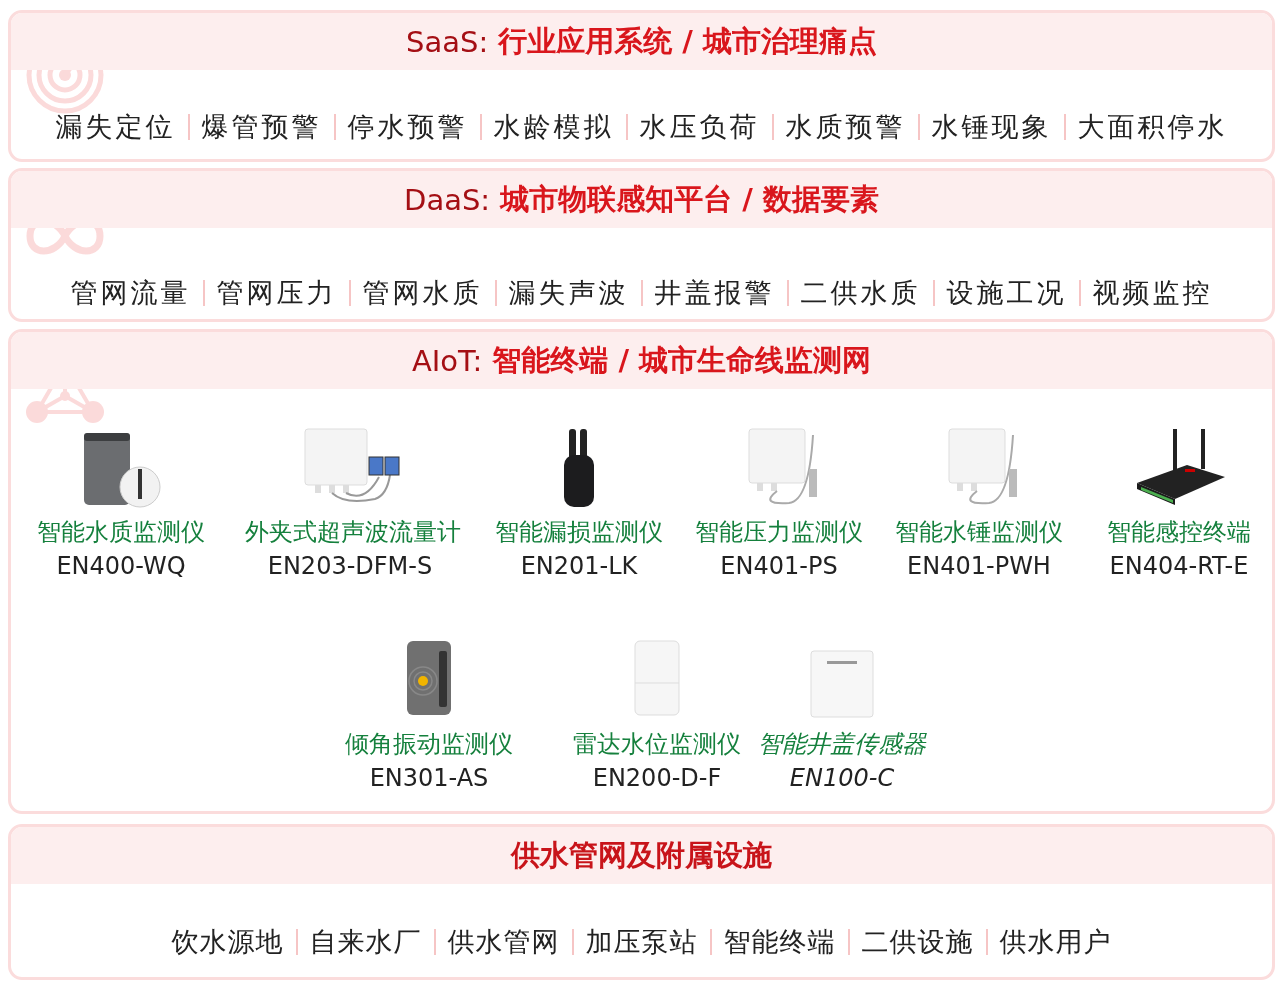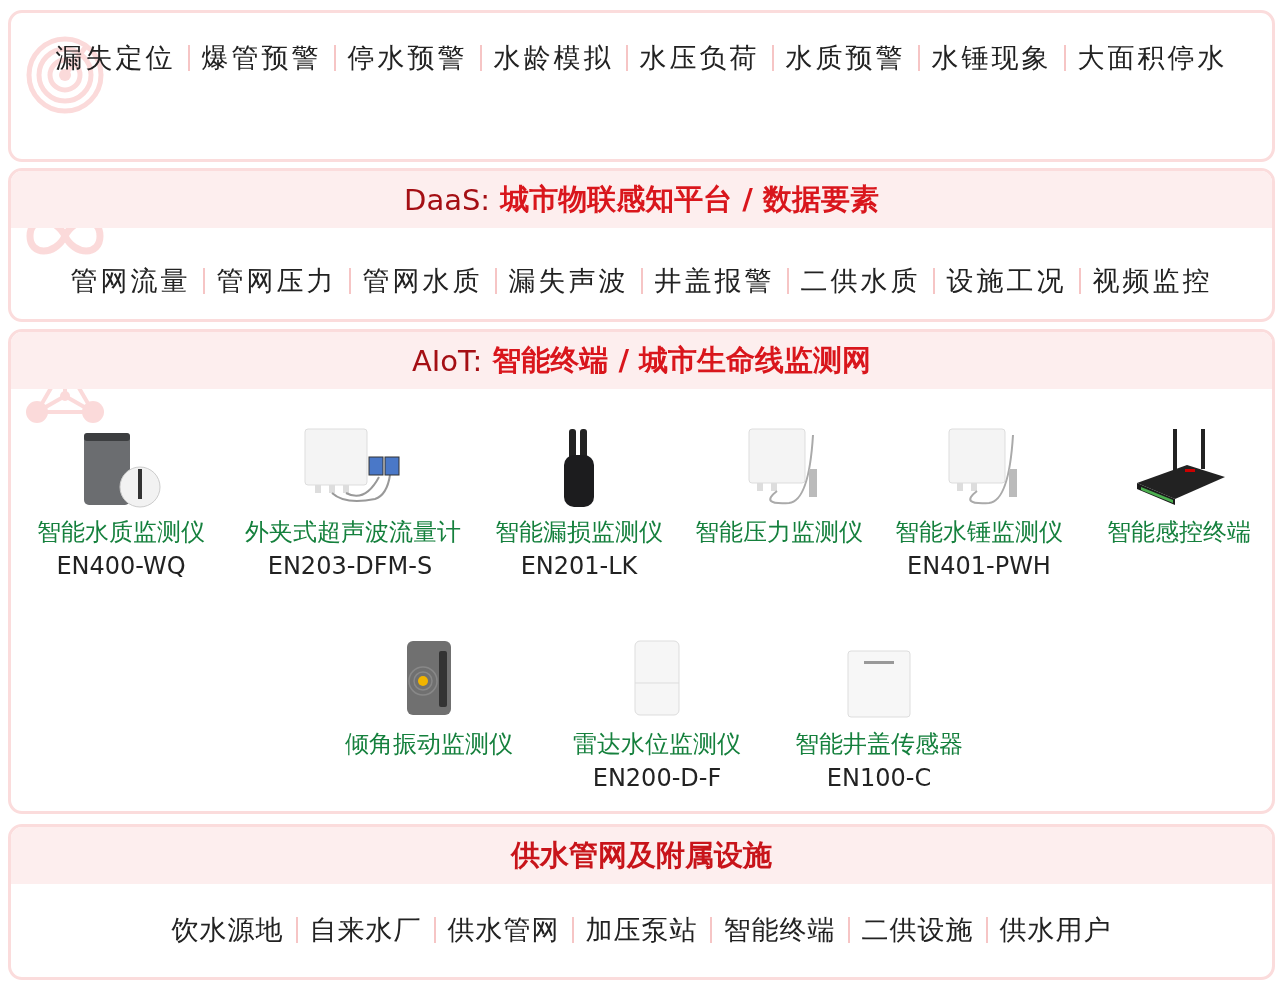--- a/index.html
+++ b/index.html
@@ -37,20 +37,21 @@
   .tags {
     position: relative;
     z-index: 2;
     display: flex;
     justify-content: center;
     align-items: center;
     font-size: 27px;
     letter-spacing: 3px;
     color: #222;
     font-family: Liberation Serif, serif;
+    margin-top: 12px;
   }
   .tag { white-space: nowrap; }
   .sep {
     display: inline-block;
     width: 2px;
     height: 26px;
     background: #f6c5c5;
     margin: 0 12px;
   }
 
@@ -73,20 +74,25 @@
 <body>
 
 <div class="panel" style="top:10px;height:152px;">
   <svg class="deco" style="top:22px;" width="80" height="80" viewBox="0 0 80 80">
     <circle cx="40" cy="40" r="36" fill="none" stroke="#f8bcbc" stroke-width="5"></circle>
     <circle cx="40" cy="40" r="26" fill="none" stroke="#f8bcbc" stroke-width="5"></circle>
     <circle cx="40" cy="40" r="15" fill="none" stroke="#f8bcbc" stroke-width="5"></circle>
     <circle cx="40" cy="40" r="6" fill="#f8bcbc"></circle>
     <line x1="40" y1="40" x2="62" y2="10" stroke="#f8bcbc" stroke-width="5"></line>
   </svg>
+  <div class="panel-header">
+    <span class="prefix">SaaS:</span>
+    <span style="width:10px;display:inline-block"></span>
+    <span>行业应用系统 / 城市治理痛点</span>
+  </div>
   <div class="tags" style="height:90px;">
     <span class="tag">漏失定位</span>
       <span class="sep"></span>
     <span class="tag">爆管预警</span>
       <span class="sep"></span>
     <span class="tag">停水预警</span>
       <span class="sep"></span>
     <span class="tag">水龄模拟</span>
       <span class="sep"></span>
     <span class="tag">水压负荷</span>
@@ -194,20 +200,21 @@
       <div class="img">
         <svg width="100" height="84" viewBox="0 0 100 84">
           <rect x="20" y="4" width="56" height="54" rx="3" fill="#f4f4f4" stroke="#ddd"></rect>
           <rect x="28" y="58" width="6" height="8" fill="#ddd"></rect>
           <rect x="42" y="58" width="6" height="8" fill="#ddd"></rect>
           <path d="M48 66 Q30 80 60 78 Q80 76 84 10" fill="none" stroke="#aaa" stroke-width="2"></path>
           <rect x="80" y="44" width="8" height="28" fill="#bbb"></rect>
         </svg>
       </div>
       <div class="name">智能压力监测仪</div>
+      <div class="model">EN401-PS</div>
     </div>
 
     <div class="prod" style="left:968px;top:32px;">
       <div class="img">
         <svg width="100" height="84" viewBox="0 0 100 84">
           <rect x="20" y="4" width="56" height="54" rx="3" fill="#f4f4f4" stroke="#ddd"></rect>
           <rect x="28" y="58" width="6" height="8" fill="#ddd"></rect>
           <rect x="42" y="58" width="6" height="8" fill="#ddd"></rect>
           <path d="M48 66 Q30 80 60 78 Q80 76 84 10" fill="none" stroke="#aaa" stroke-width="2"></path>
           <rect x="80" y="44" width="8" height="28" fill="#bbb"></rect>
@@ -222,47 +229,49 @@
         <svg width="100" height="84" viewBox="0 0 100 84">
           <rect x="44" y="4" width="4" height="44" fill="#222"></rect>
           <rect x="72" y="4" width="4" height="40" fill="#222"></rect>
           <polygon points="8,58 58,40 96,52 46,74" fill="#222"></polygon>
           <polygon points="8,58 46,74 46,80 8,64" fill="#1a1a1a"></polygon>
           <polygon points="12,62 44,75 44,78 12,65" fill="#4caf50"></polygon>
           <rect x="56" y="44" width="10" height="3" fill="#c00"></rect>
         </svg>
       </div>
       <div class="name">智能感控终端</div>
+      <div class="model">EN404-RT-E</div>
     </div>
 
     <div class="prod" style="left:418px;top:244px;">
       <div class="img">
         <svg width="60" height="84" viewBox="0 0 60 84">
           <rect x="8" y="4" width="44" height="74" rx="6" fill="#707070"></rect>
           <rect x="40" y="14" width="8" height="56" rx="2" fill="#333"></rect>
           <circle cx="24" cy="44" r="14" fill="none" stroke="#888" stroke-width="1.5"></circle>
           <circle cx="24" cy="44" r="9" fill="none" stroke="#888" stroke-width="1.5"></circle>
           <circle cx="24" cy="44" r="5" fill="#f0b400"></circle>
         </svg>
       </div>
       <div class="name">倾角振动监测仪</div>
+      <div class="model">EN301-AS</div>
     </div>
 
     <div class="prod" style="left:646px;top:244px;">
       <div class="img">
         <svg width="60" height="84" viewBox="0 0 60 84">
           <rect x="8" y="4" width="44" height="74" rx="5" fill="#f6f6f6" stroke="#ddd"></rect>
           <line x1="8" y1="46" x2="52" y2="46" stroke="#ddd"></line>
         </svg>
       </div>
       <div class="name">雷达水位监测仪</div>
       <div class="model">EN200-D-F</div>
     </div>
 
-    <div class="prod" style="left:868px;top:244px;">
+    <div class="prod" style="left:831px;top:244px;font-style:italic;">
       <div class="img">
         <svg width="70" height="84" viewBox="0 0 70 84">
           <rect x="4" y="14" width="62" height="66" rx="3" fill="#f7f7f7" stroke="#ddd"></rect>
           <rect x="20" y="24" width="30" height="3" fill="#999"></rect>
         </svg>
       </div>
       <div class="name">智能井盖传感器</div>
       <div class="model">EN100-C</div>
     </div>
   </div>

